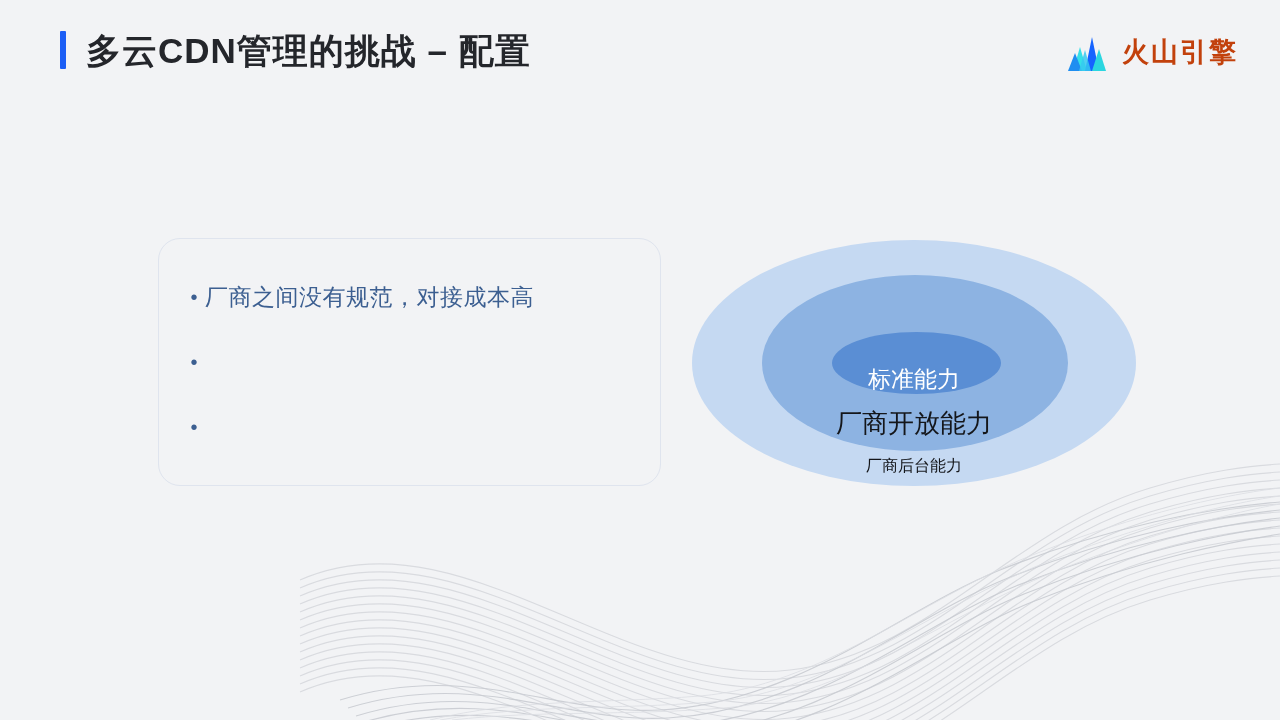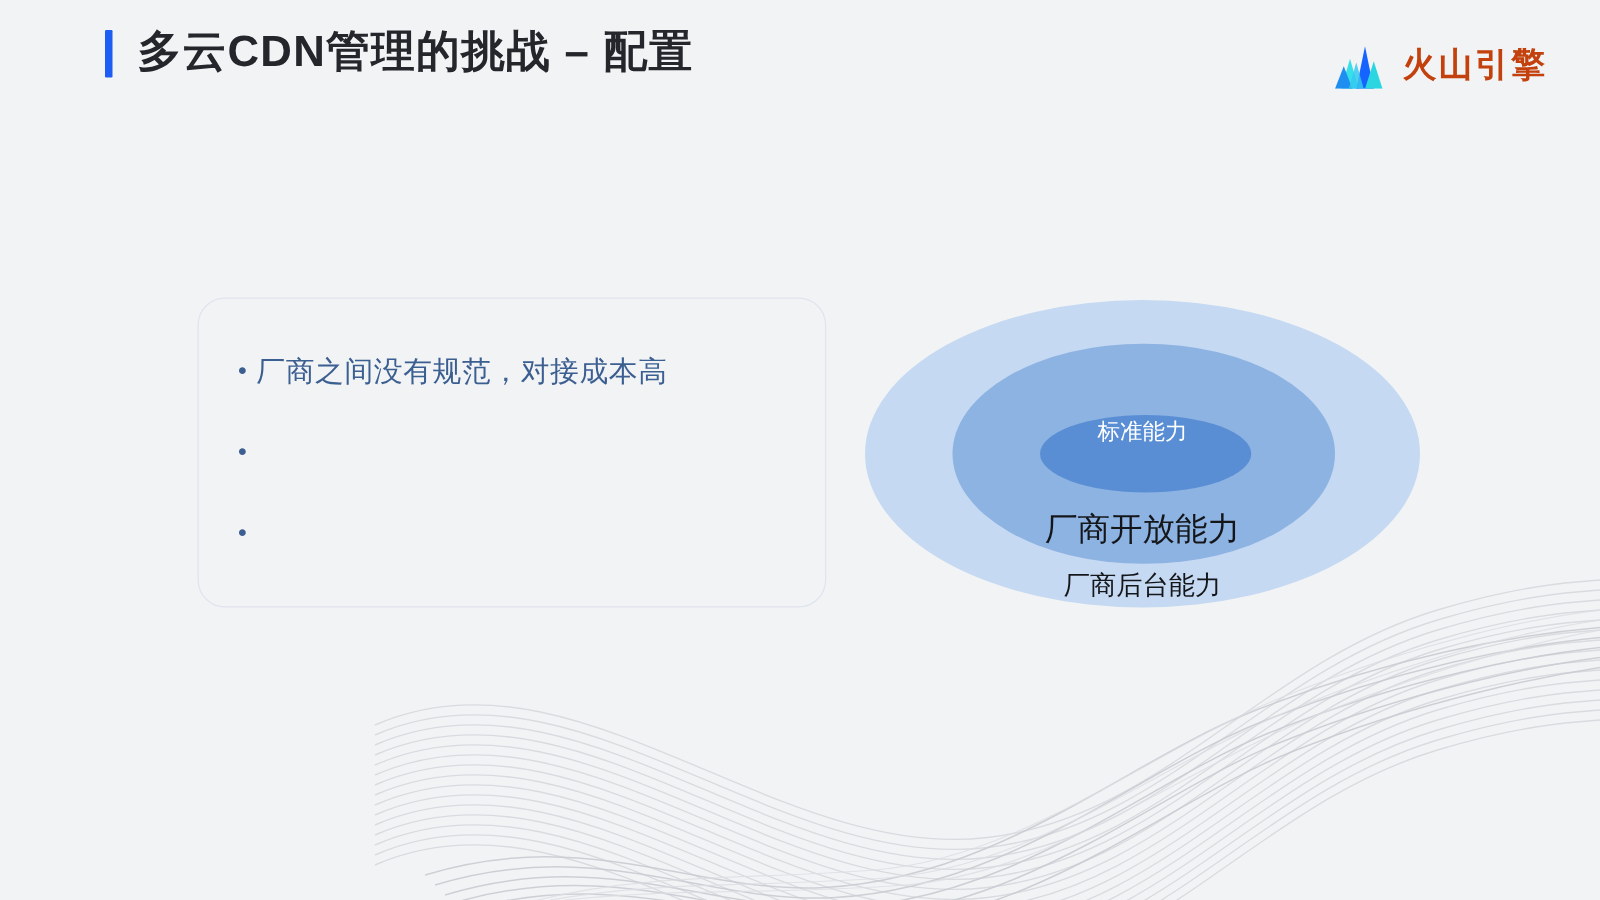--- a/index.html
+++ b/index.html
@@ -37,23 +37,22 @@
     left: 0;
     top: 0;
     width: 1280px;
     height: 100px;
   }
   .title-wrap {
     position: absolute;
     left: 60px;
     top: 24px;
     display: flex;
-    align-items: flex-start;
+    align-items: center;
     height: 52px;
-    margin-left: 24px;
   }
   .title-accent {
     width: 6px;
     height: 38px;
     background: #1c5ef5;
     border-radius: 1px;
     margin-right: 20px;
     flex: 0 0 auto;
   }
   .title-text {
@@ -160,32 +159,32 @@
     background: #5a8ed4;
   }
   .ellipse-label {
     position: absolute;
     width: 100%;
     text-align: center;
     line-height: 1;
     white-space: nowrap;
   }
   .label-inner {
-    top: 104px;
-    font-size: 18px;
+    top: 136px;
+    font-size: 23px;
     color: #ffffff;
   }
   .label-middle {
     top: 178px;
     font-size: 26px;
     color: #14161a;
   }
   .label-outer {
     top: 226px;
-    font-size: 21px;
+    font-size: 16px;
     color: #14161a;
   }
 </style>
 </head>
 <body>
 
 <div class="slide">
 
   <svg class="waves" viewBox="0 0 1280 260" preserveAspectRatio="none" aria-hidden="true">
     <g fill="none" stroke="#d5d7dc" stroke-width="1.1" opacity="0.85">

